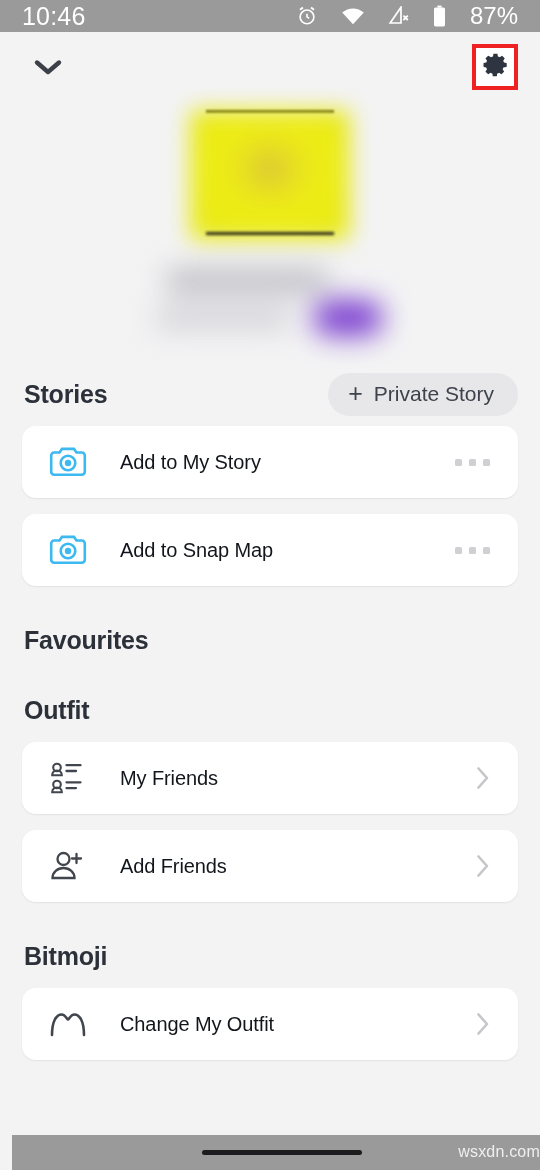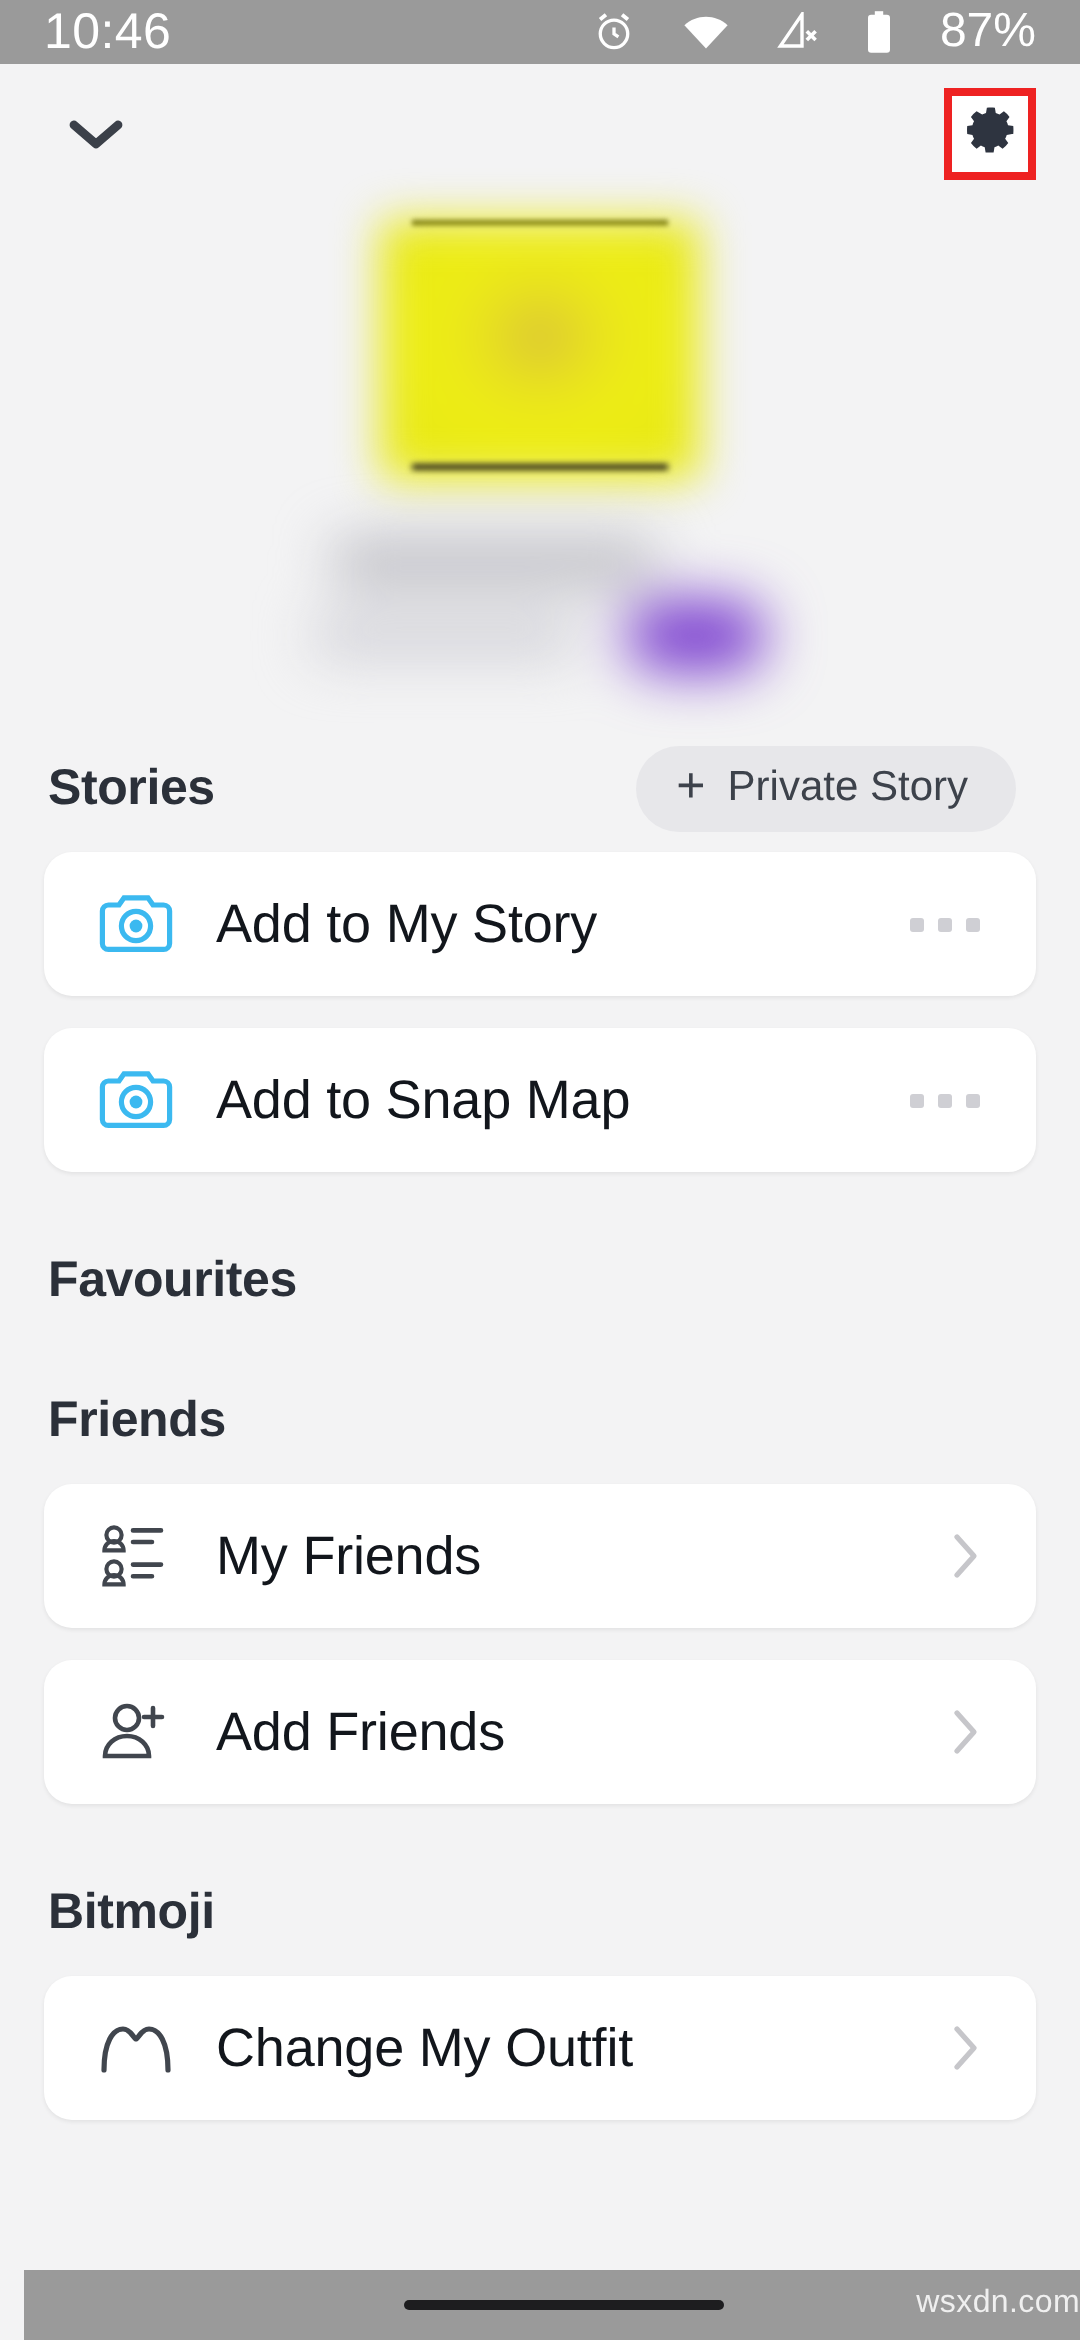--- a/index.html
+++ b/index.html
@@ -74,21 +74,21 @@
     width:132px; height:20px; background:#cfcfd6; border-radius:4px;
   }
   .name-badge{
     position:absolute; top:40px; left:168px;
     width:70px; height:36px; background:#7b3fcf; border-radius:18px;
   }
 
   
   .section-head{
     display:flex; align-items:center; justify-content:space-between;
-    padding:0 32px 0 24px;
+    padding:0 22px 0 24px;
     height:48px;
   }
   .section-title{
     font-size:25px; font-weight:bold; color:#2b3039; letter-spacing:-.2px;
   }
   .pill{
     display:flex; align-items:center; gap:11px;
     background:#e7e7ea; border-radius:22px;
     height:43px; padding:0 24px 0 20px;
     color:#3d424b; font-size:21px;
@@ -100,22 +100,22 @@
     background:#ffffff;
     border-radius:14px;
     height:72px;
     display:flex; align-items:center;
     padding:0 22px 0 26px;
     box-shadow:0 1px 2px rgba(0,0,0,.07);
   }
   .card .ico{ width:44px; display:flex; align-items:center; justify-content:flex-start; flex:0 0 auto; }
   .card .lbl{
     flex:1 1 auto;
-    font-size:27px; color:#12161c;
-    margin-left:16px;
+    font-size:20px; color:#12161c;
+    margin-left:28px;
     letter-spacing:-.1px;
   }
   .dots{ display:flex; gap:7px; padding-right:6px; }
   .dots i{ width:7px; height:7px; background:#cfcfd4; border-radius:1.5px; display:block; }
   .chev-right{ width:26px; display:flex; align-items:center; justify-content:center; }
 
   .gap-8{ height:8px; }
   .gap-14{ height:14px; }
 
   
@@ -241,21 +241,21 @@
 
   <div class="gap-14"></div>
   <div class="section-head">
     <div class="section-title">Favourites</div>
   </div>
   <div class="gap-8"></div>
 
 
   <div class="gap-14"></div>
   <div class="section-head">
-    <div class="section-title">Friends</div>
+    <div class="section-title">Outfit</div>
   </div>
   <div class="gap-8"></div>
 
   <div class="card">
     <span class="ico">
       <svg width="38" height="36" viewBox="0 0 38 36" fill="none" stroke="#41464e" stroke-width="2.1">
         <circle cx="9" cy="7.5" r="3.8"></circle>
         <path d="M4.2 15.2c0-2.7 2.1-4.7 4.8-4.7s4.8 2 4.8 4.7Z"></path>
         <circle cx="9" cy="24.5" r="3.8"></circle>
         <path d="M4.2 32.2c0-2.7 2.1-4.7 4.8-4.7s4.8 2 4.8 4.7Z"></path>

